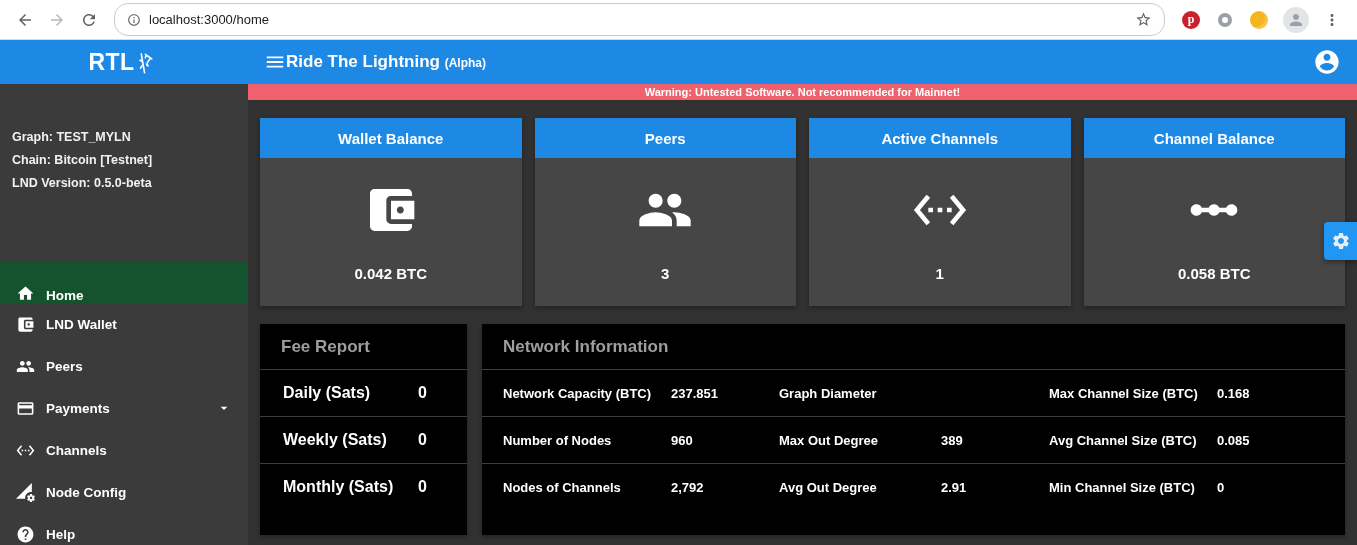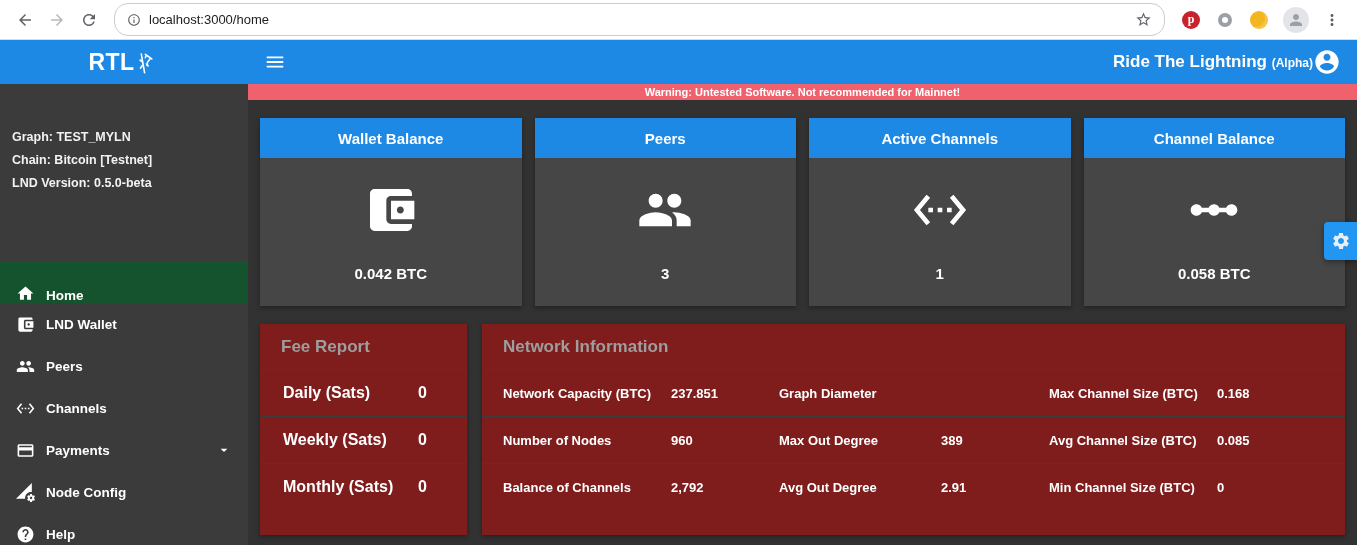--- a/index.html
+++ b/index.html
@@ -39,40 +39,40 @@
   .sb-item.active { background:#14532d;align-items:flex-end; }
   .sb-item svg { width:19px; height:19px; fill:#fff; flex:0 0 auto; }
   .sb-item .caret { margin-left:auto; }
   .sb-item .caret svg { width:16px; height:16px; }
 
   
   .main { flex:1; display:flex; flex-direction:column; min-width:0; }
   .toolbar { height:44px; background:#1e88e5; color:#fff; display:flex; align-items:center; padding:0 16px; flex:0 0 44px; }
   .hamburger { cursor:pointer; }
   .hamburger svg { width:22px; height:22px; fill:#fff; }
-  .toolbar-title { flex:1; text-align:right; font-size:17px; font-weight:bold; }
+  .toolbar-title { flex:1; text-align:left; font-size:17px; font-weight:bold; }
   .toolbar-title .alpha { font-size:12px; }
   .account-btn { cursor:pointer; }
   .account-btn svg { width:28px; height:28px; fill:#fff; }
   .warning-bar { height:16px; background:#f0616e; color:#fff; font-size:11px; font-weight:bold; text-align:center; line-height:16px; flex:0 0 16px; }
 
   .content { flex:1; background:#323232; padding:18px 12px 0; overflow:hidden; }
 
   
   .cards-row { display:flex; gap:13px; }
   .stat-card { flex:1; background:#464646; box-shadow:0 2px 5px rgba(0,0,0,.35); }
   .stat-header { height:40px; background:#1e88e5; color:#fff; font-size:15px; font-weight:bold; display:flex; align-items:center; justify-content:center; }
   .stat-body { height:148px; display:flex; flex-direction:column; align-items:center; justify-content:center; gap:27px; }
   .stat-icon svg { width:56px; height:56px; fill:#fff; }
   .stat-value { font-size:15px; font-weight:bold; color:#fff; }
   .check-wrap svg { width:30px; height:30px; fill:#43a047; }
 
   
   .bottom-row { display:flex; gap:15px; margin-top:18px; align-items:flex-start; }
-  .panel { background:#7f1d1d; box-shadow:0 2px 5px rgba(0,0,0,.35); padding-bottom:25px; }
+  .panel { background:#000000; box-shadow:0 2px 5px rgba(0,0,0,.35); padding-bottom:25px; }
   .fee-panel { flex:0 0 207px; }
   .net-panel { flex:1; min-width:0; }
   .panel-title { padding:13px 21px 12px; font-size:17px; font-weight:bold; color:#9e9e9e; }
   .fee-row { height:47px; display:flex; align-items:center; justify-content:space-between; padding:0 40px 0 23px; border-top:1px solid #3d3d3d; font-size:16px; font-weight:bold; color:#fff; }
   .net-row { height:47px; display:grid; grid-template-columns:168px 108px 162px 108px 168px auto; align-items:center; padding-left:21px; border-top:1px solid #3d3d3d; font-size:13px; font-weight:bold; color:#fff; }
 
   
   .settings-fab { position:absolute; right:0; top:222px; width:33px; height:38px; background:#2196f3; border-radius:4px 0 0 4px; display:flex; align-items:center; justify-content:center; cursor:pointer; box-shadow:0 2px 5px rgba(0,0,0,.4); }
   .settings-fab svg { width:20px; height:20px; fill:#e9eef5; }
 </style>
@@ -163,34 +163,34 @@
         <span>LND Wallet</span>
       </div>
       <div class="sb-item">
         <svg viewBox="0 0 24 24">
             <path d="M16 11c1.66 0 2.99-1.34 2.99-3S17.66 5 16 5c-1.66 0-3 1.34-3 3s1.34 3 3 3zm-8 0c1.66 0 2.99-1.34 2.99-3S9.66 5 8 5C6.34 5 5 6.34 5 8s1.34 3 3 3zm0 2c-2.33 0-7 1.17-7 3.5V19h14v-2.5c0-2.33-4.67-3.5-7-3.5zm8 0c-.29 0-.62.02-.97.05 1.16.84 1.97 1.97 1.97 3.45V19h6v-2.5c0-2.33-4.67-3.5-7-3.5z"></path>
           </svg>
         <span>Peers</span>
       </div>
       <div class="sb-item">
         <svg viewBox="0 0 24 24">
-            <path d="M7.77 6.76L6.23 5.48.82 12l5.41 6.52 1.54-1.28L3.42 12l4.35-5.24zM7 13h2v-2H7v2zm10-2h-2v2h2v-2zm-6 2h2v-2h-2v2zm6.77-7.52l-1.54 1.28L20.58 12l-4.35 5.24 1.54 1.28L23.18 12l-5.41-6.52z"></path>
-          </svg>
-        <span>Channels</span>
-      </div>
-      <div class="sb-item">
-        <svg viewBox="0 0 24 24">
             <path d="M20 4H4c-1.11 0-1.99.89-1.99 2L2 18c0 1.11.89 2 2 2h16c1.11 0 2-.89 2-2V6c0-1.11-.89-2-2-2zm0 14H4v-6h16v6zm0-10H4V6h16v2z"></path>
           </svg>
         <span>Payments</span>
         <span class="caret">
           <svg viewBox="0 0 24 24">
               <path d="M7 10l5 5 5-5z"></path>
             </svg>
         </span>
+      </div>
+      <div class="sb-item">
+        <svg viewBox="0 0 24 24">
+            <path d="M7.77 6.76L6.23 5.48.82 12l5.41 6.52 1.54-1.28L3.42 12l4.35-5.24zM7 13h2v-2H7v2zm10-2h-2v2h2v-2zm-6 2h2v-2h-2v2zm6.77-7.52l-1.54 1.28L20.58 12l-4.35 5.24 1.54 1.28L23.18 12l-5.41-6.52z"></path>
+          </svg>
+        <span>Channels</span>
       </div>
       <div class="sb-item">
         <svg viewBox="0 0 24 24">
             <path d="M18.99 11.5c.34 0 .67.03 1 .07L20 0 0 20h11.56c-.04-.33-.07-.66-.07-1 0-4.14 3.36-7.5 7.5-7.5zm3.71 7.99c.02-.16.04-.32.04-.49 0-.17-.01-.33-.04-.49l1.06-.83c.09-.08.12-.21.06-.32l-1-1.73c-.06-.11-.19-.15-.31-.11l-1.24.5c-.26-.2-.54-.37-.85-.49l-.19-1.32c-.01-.12-.12-.21-.24-.21h-2c-.12 0-.23.09-.25.21l-.19 1.32c-.3.13-.59.29-.85.49l-1.24-.5c-.11-.04-.24 0-.31.11l-1 1.73c-.06.11-.04.24.06.32l1.06.83c-.02.16-.03.32-.03.49 0 .17.01.33.03.49l-1.06.83c-.09.08-.12.21-.06.32l1 1.73c.06.11.19.15.31.11l1.24-.5c.26.2.54.37.85.49l.19 1.32c.02.12.12.21.25.21h2c.12 0 .23-.09.24-.21l.19-1.32c.3-.13.59-.29.85-.49l1.24.5c.11.04.24 0 .31-.11l1-1.73c.06-.11.03-.24-.06-.32l-1.05-.83zm-3.71 1.01c-.83 0-1.5-.67-1.5-1.5s.67-1.5 1.5-1.5 1.5.67 1.5 1.5-.67 1.5-1.5 1.5z"></path>
           </svg>
         <span>Node Config</span>
       </div>
       <div class="sb-item">
         <svg viewBox="0 0 24 24">
             <path d="M12 2C6.48 2 2 6.48 2 12s4.48 10 10 10 10-4.48 10-10S17.52 2 12 2zm1 17h-2v-2h2v2zm2.07-7.75l-.9.92C13.45 12.9 13 13.5 13 15h-2v-.5c0-1.1.45-2.1 1.17-2.83l1.24-1.26c.37-.36.59-.86.59-1.41 0-1.1-.9-2-2-2s-2 .9-2 2H8c0-2.21 1.79-4 4-4s4 1.79 4 4c0 .88-.36 1.68-.93 2.25z"></path>
@@ -305,21 +305,21 @@
           </div>
           <div class="net-row">
             <span>Number of Nodes</span>
             <span>960</span>
             <span>Max Out Degree</span>
             <span>389</span>
             <span>Avg Channel Size (BTC)</span>
             <span>0.085</span>
           </div>
           <div class="net-row">
-            <span>Balance of Channels</span>
+            <span>Nodes of Channels</span>
             <span>2,792</span>
             <span>Avg Out Degree</span>
             <span>2.91</span>
             <span>Min Channel Size (BTC)</span>
             <span>0</span>
           </div>
         </div>
 
       </div>
     </div>

